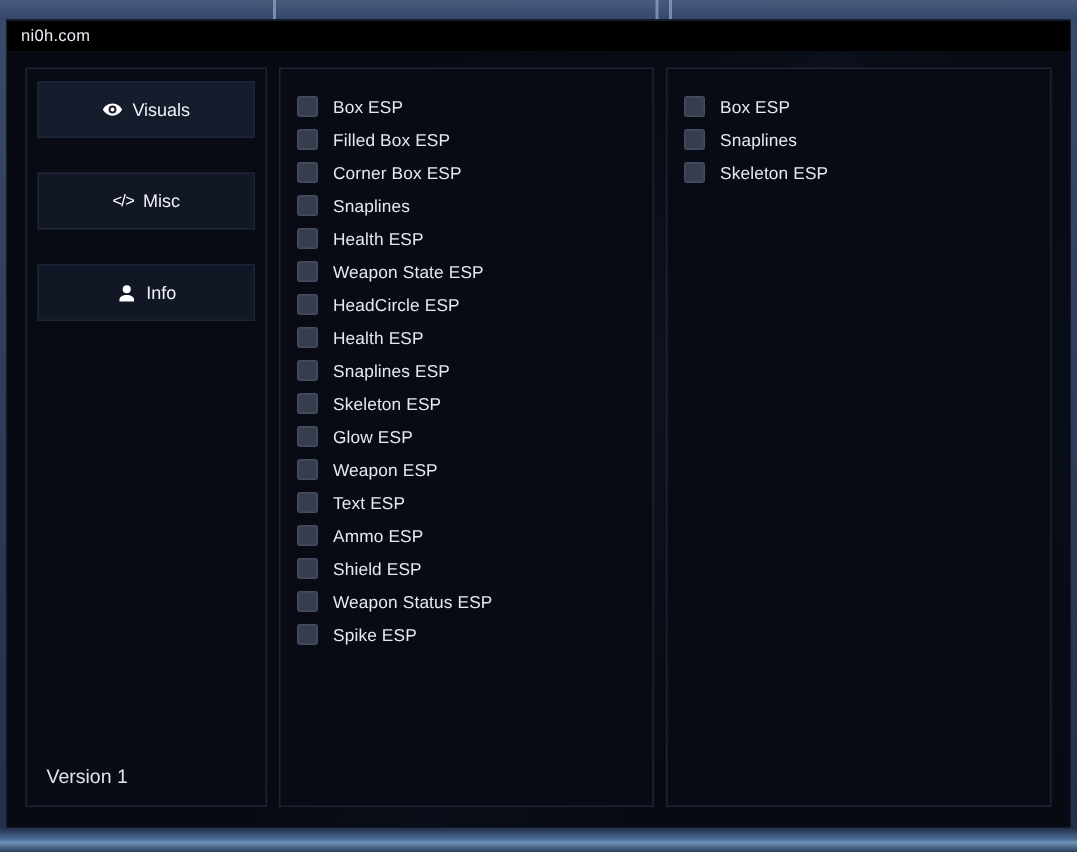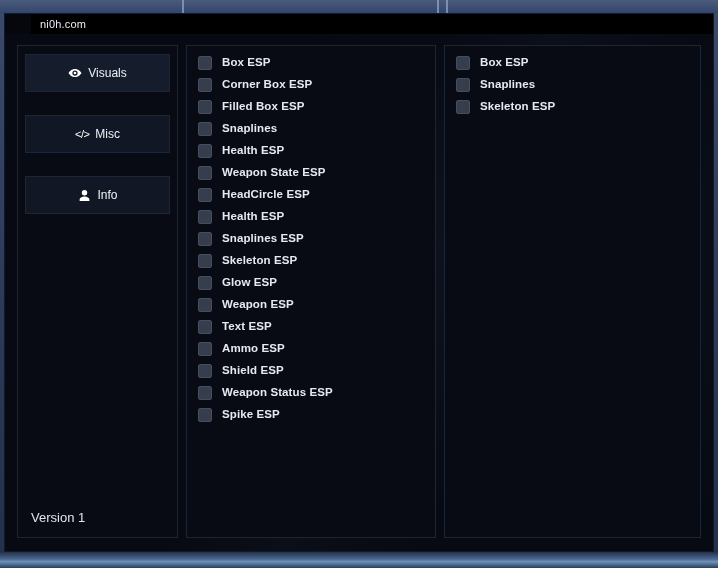--- a/index.html
+++ b/index.html
@@ -63,21 +63,20 @@
     flex-direction: column;
   }
 
   #titlebar {
     height: 20px;
     background: #000000;
     display: flex;
     align-items: center;
     padding-left: 9px;
     flex: 0 0 20px;
-    margin-left: 26px;
   }
   #titlebar-text {
     color: #e8ecf3;
     font-size: 11px;
     letter-spacing: .2px;
   }
 
   #window-body {
     flex: 1 1 auto;
     position: relative;
@@ -165,25 +164,24 @@
   #panel-side {
     flex: 1 1 auto;
     padding: 10px 10px 10px 11px;
   }
 
   .opt-list { display: flex; flex-direction: column; }
 
   .opt-row {
     height: 22px;
     display: flex;
-    align-items: flex-start;
+    align-items: flex-end;
     gap: 10px;
     cursor: pointer;
     user-select: none;
-    font-weight: bold;
   }
 
   .opt-checkbox {
     width: 14px;
     height: 14px;
     flex: 0 0 14px;
     border-radius: 2px;
     background: #363d4d;
     border: 1px solid #454d60;
     position: relative;
@@ -247,25 +245,25 @@
     </div>
 
     <div class="panel" id="panel-main">
       <div class="opt-list" id="main-options">
           <div class="opt-row">
             <span class="opt-checkbox"></span>
             <span class="opt-label">Box ESP</span>
           </div>
           <div class="opt-row">
             <span class="opt-checkbox"></span>
+            <span class="opt-label">Filled Box ESP</span>
+          </div>
+          <div class="opt-row">
+            <span class="opt-checkbox"></span>
             <span class="opt-label">Corner Box ESP</span>
-          </div>
-          <div class="opt-row">
-            <span class="opt-checkbox"></span>
-            <span class="opt-label">Filled Box ESP</span>
           </div>
           <div class="opt-row">
             <span class="opt-checkbox"></span>
             <span class="opt-label">Snaplines</span>
           </div>
           <div class="opt-row">
             <span class="opt-checkbox"></span>
             <span class="opt-label">Health ESP</span>
           </div>
           <div class="opt-row">

